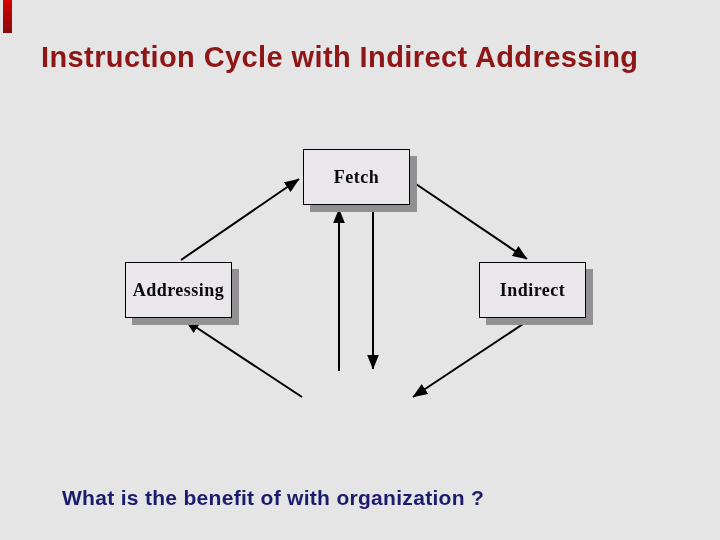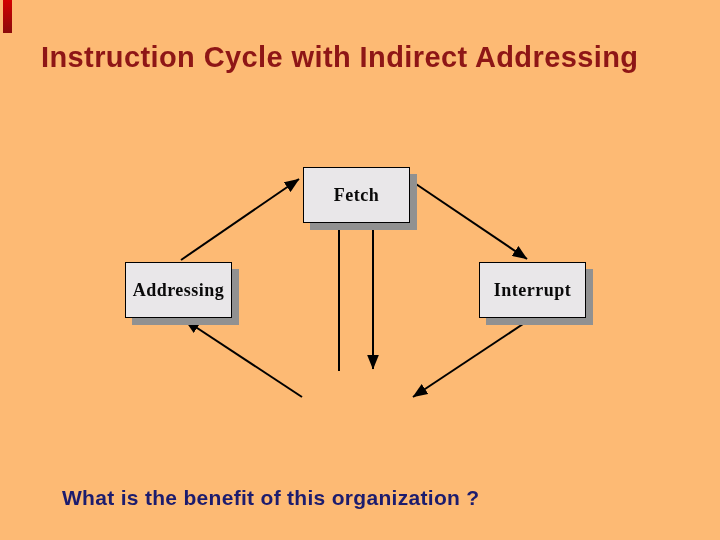--- a/index.html
+++ b/index.html
@@ -1,17 +1,17 @@
 <!DOCTYPE html>
 <html style="--title-color: #8e1616; --question-color: #1c1c6e; --accent-top: #d40000; --accent-bottom: #8a0b0b; --box-fill: #e9e7e9; --box-border: #000000; --box-shadow: #919191;"><head>
 <meta charset="utf-8">
 <style>
   html,body { margin:0; padding:0; background:#ffffff; }
   .slide {
-    position:relative; width:720px; height:540px; background:#fdba74;
+    position:relative; width:720px; height:540px; background:#e5e5e5;
     overflow:hidden; font-family:"Liberation Sans", sans-serif;
   }
   .accent-bar {
     position:absolute; left:3px; top:0; width:9px; height:33px;
     background:linear-gradient(var(--accent-top,#d40000), var(--accent-bottom,#8a0b0b));
   }
   .title {
     position:absolute; left:41px; top:40px; line-height:34px;
     font-size:29px; font-weight:bold; letter-spacing:0.4px;
     color:var(--title-color,#8e1616); white-space:nowrap;
@@ -20,21 +20,21 @@
   .node {
     position:absolute; box-sizing:border-box; width:107px; height:56px;
     background:var(--box-fill,#e9e7e9); border:1.5px solid var(--box-border,#000);
     box-shadow:7px 7px 0 var(--box-shadow,#919191);
     display:flex; align-items:center; justify-content:center;
   }
   .node-label {
     font-family:"Liberation Serif", serif; font-weight:bold; font-size:18px;
     letter-spacing:0.5px; color:#0a0a0a;
   }
-  #node-fetch     { left:303px; top:167px;text-align:right; }
+  #node-fetch     { left:303px; top:149px;text-align:right; }
   #node-interrupt { left:125px; top:262px; }
   #node-indirect  { left:479px; top:262px; }
   #node-execute   { left:303px; top:371px; }
   .question {
     position:absolute; left:62px; top:484px; line-height:28px;
     font-size:21px; font-weight:bold; letter-spacing:0.3px;
     color:var(--question-color,#1c1c6e); white-space:nowrap;
   }
 </style>
 </head>
@@ -64,19 +64,19 @@
 
   <div class="node" id="node-fetch">
     <span class="node-label">Fetch</span>
   </div>
 
   <div class="node" id="node-interrupt">
     <span class="node-label">Addressing</span>
   </div>
 
   <div class="node" id="node-indirect">
-    <span class="node-label">Interrupt</span>
+    <span class="node-label">Indirect</span>
   </div>
 
 
-  <div class="question">What is the benefit of this organization ?</div>
+  <div class="question">What is the benefit of with organization ?</div>
 
 </div>
 
 </body></html>

